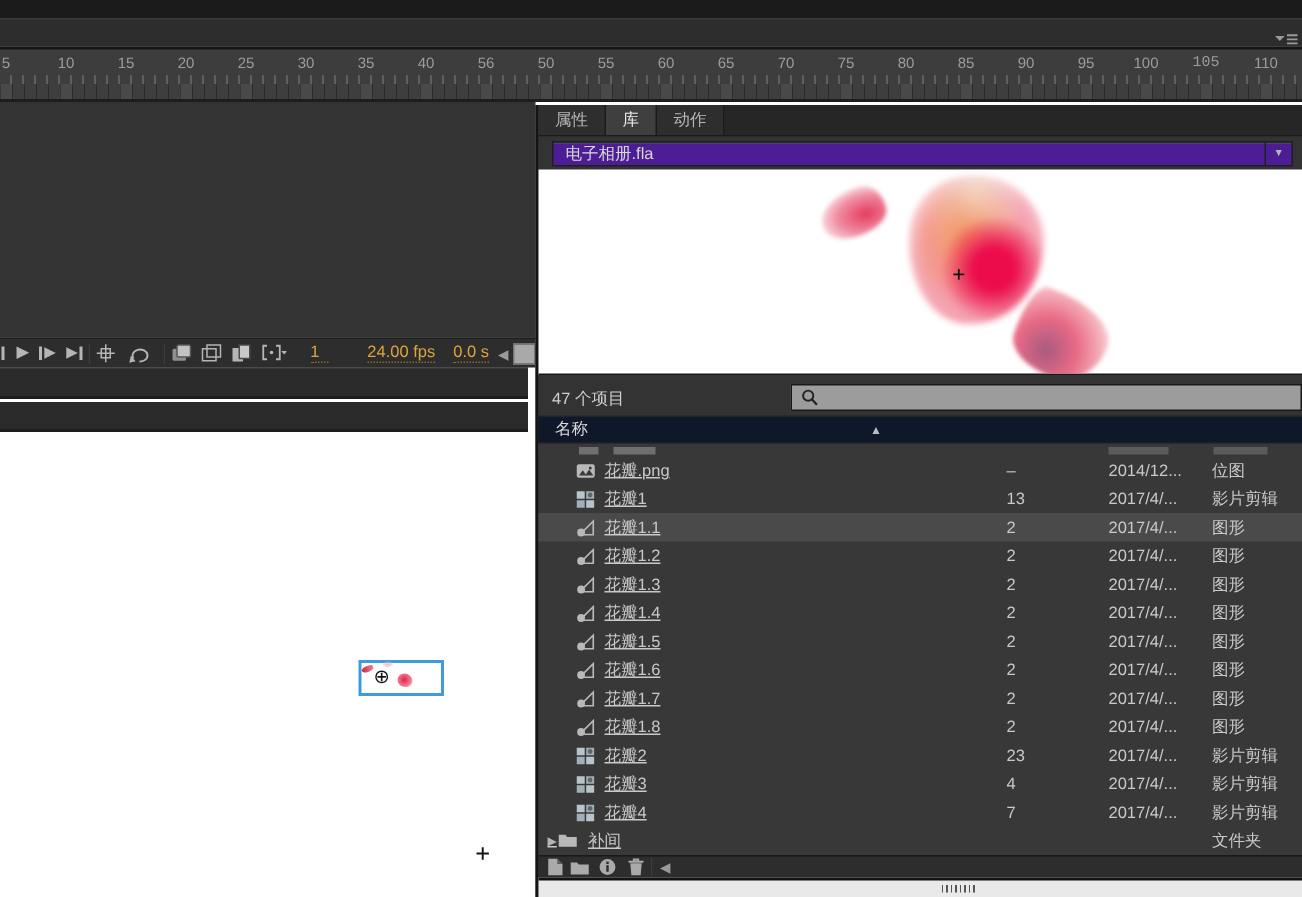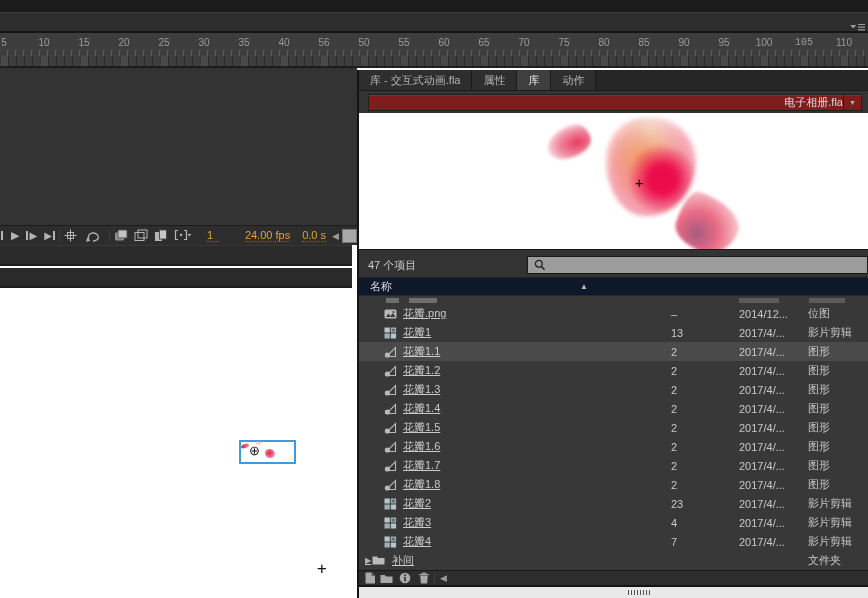--- a/index.html
+++ b/index.html
@@ -48,22 +48,22 @@
     background:radial-gradient(#f3b9c4, rgba(255,255,255,0)); }
   .circle-plus { position:absolute; left:8px; top:2px; font-size:13px; color:#111; line-height:1; }
   .crosshair { position:absolute; font-family:"DejaVu Sans Mono", monospace; color:#111; line-height:1; }
   
   .lib { position:absolute; left:357px; top:70px; width:511px; height:528px; background:#383838; border-left:2px solid #141414; }
   .tabs { position:absolute; left:0; top:0; width:100%; height:21px; background:#262626; display:flex; border-bottom:1px solid #1c1c1c; }
   .tab { padding:0 11px; font-size:11px; line-height:20px; color:#b5b5b5; background:#2e2e2e;
     border-right:1px solid #1a1a1a; cursor:pointer; white-space:nowrap; }
   .tab.active { background:#3f3f3f; color:#e9e9e9; }
   .docrow { position:absolute; left:0; top:21px; width:100%; height:22px; background:#333333; }
-  .docselect { position:absolute; left:9px; top:3px; width:494px; height:17px; background:#7f1d1d;
-    border:1px solid #1f1f1f; box-shadow:inset 0 1px 0 #4a4a4a; display:flex; align-items:center; cursor:pointer;text-align:right; }
+  .docselect { position:absolute; left:9px; top:3px; width:494px; height:17px; background:#4c1d95;
+    border:1px solid #1f1f1f; box-shadow:inset 0 1px 0 #4a4a4a; display:flex; align-items:center; cursor:pointer; }
   .docselect .val { flex:1; padding-left:8px; font-size:11px; color:#d8d8d8; }
   .docselect .arrowbox { width:18px; height:100%; border-left:1px solid #1f1f1f; display:flex; align-items:center; justify-content:center; }
   .small-arrow { font-size:7px; color:#b5b5b5; }
   
   .preview { position:absolute; left:0; top:43px; width:100%; height:137px; background:#ffffff; border-bottom:1px solid #191919; overflow:hidden; }
   .petal { position:absolute; }
   .petal-a { left:188px; top:13px; width:44px; height:32px; transform:rotate(-14deg); filter:blur(1.5px);
     border-radius:70% 30% 60% 40% / 60% 55% 45% 40%;
     background:radial-gradient(ellipse at 68% 58%, #e73b5e 0%, #ef8aa0 45%, #f8d8de 72%, rgba(255,255,255,0) 100%); }
   .petal-b { left:247px; top:4px; width:90px; height:99px; filter:blur(2px);
@@ -230,21 +230,20 @@
     <div class="speck-a"></div>
     <div class="speck-b"></div>
     <div class="speck-c"></div>
     <div class="circle-plus">⊕</div>
   </div>
   <div class="crosshair" style="left:317px; top:561px; font-size:16px;">+</div>
 
   <div class="lib">
 
     <div class="tabs">
-        <div class="tab">库 - 交互式动画.fla</div>
         <div class="tab">属性</div>
         <div class="tab active">库</div>
         <div class="tab">动作</div>
       </div>
 
     <div class="docrow">
       <div class="docselect">
         <span class="val">电子相册.fla</span>
         <span class="arrowbox">
             <span class="small-arrow">▼</span>

